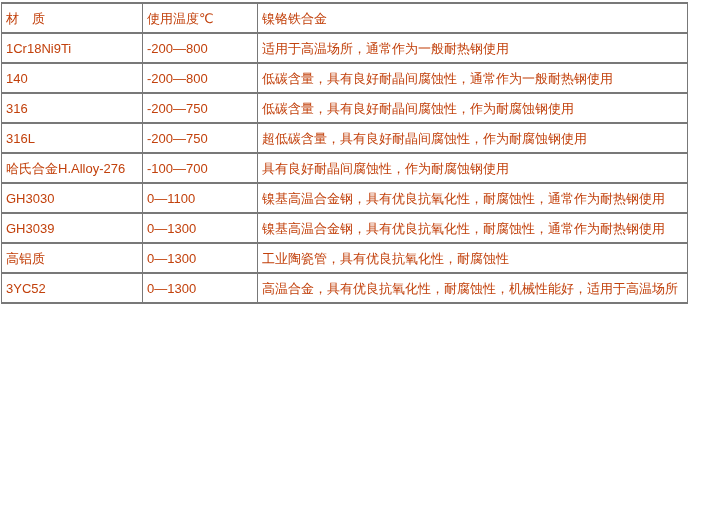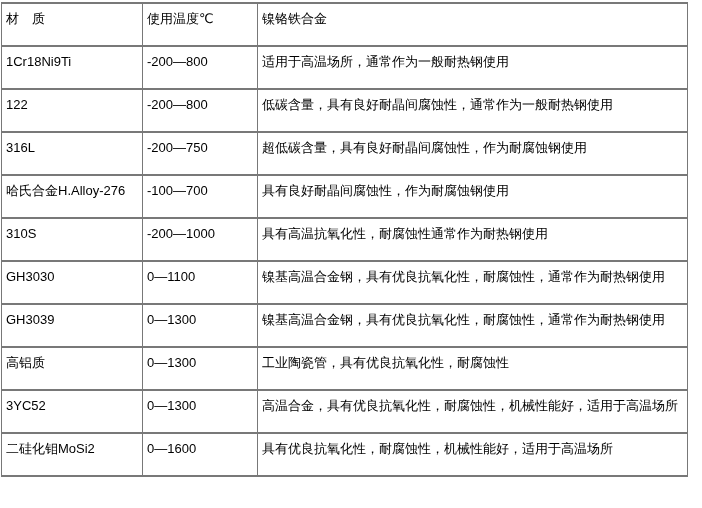--- a/index.html
+++ b/index.html
@@ -20,24 +20,24 @@
     margin: 2px 0 0 1px;
   }
   table.material-table col.c-material { width: 141px; }
   table.material-table col.c-temp     { width: 115px; }
   table.material-table col.c-feature  { width: 430px; }
   table.material-table th,
   table.material-table td {
     border: solid #787878;
     border-width: 2px 1px;
     height: 28px;
-    padding: 0 2px 13px 4px;
+    padding: 0 2px 0 4px;
     font-size: 13px;
     font-weight: normal;
-    color: #000000;
+    color: #c2410c;
     text-align: left;
     vertical-align: middle;
     white-space: nowrap;
     overflow: hidden;
     line-height: 1;
   }
 </style>
 </head>
 <body>
 
@@ -54,38 +54,38 @@
       <th>镍铬铁合金</th>
     </tr>
   </thead>
   <tbody>
     <tr>
       <td>1Cr18Ni9Ti</td>
       <td>-200—800</td>
       <td>适用于高温场所，通常作为一般耐热钢使用</td>
     </tr>
     <tr>
-      <td>122</td>
+      <td>140</td>
       <td>-200—800</td>
       <td>低碳含量，具有良好耐晶间腐蚀性，通常作为一般耐热钢使用</td>
+    </tr>
+    <tr>
+      <td>316</td>
+      <td>-200—750</td>
+      <td>低碳含量，具有良好耐晶间腐蚀性，作为耐腐蚀钢使用</td>
     </tr>
     <tr>
       <td>316L</td>
       <td>-200—750</td>
       <td>超低碳含量，具有良好耐晶间腐蚀性，作为耐腐蚀钢使用</td>
     </tr>
     <tr>
       <td>哈氏合金H.Alloy-276</td>
       <td>-100—700</td>
       <td>具有良好耐晶间腐蚀性，作为耐腐蚀钢使用</td>
-    </tr>
-    <tr>
-      <td>310S</td>
-      <td>-200—1000</td>
-      <td>具有高温抗氧化性，耐腐蚀性通常作为耐热钢使用</td>
     </tr>
     <tr>
       <td>GH3030</td>
       <td>0—1100</td>
       <td>镍基高温合金钢，具有优良抗氧化性，耐腐蚀性，通常作为耐热钢使用</td>
     </tr>
     <tr>
       <td>GH3039</td>
       <td>0—1300</td>
       <td>镍基高温合金钢，具有优良抗氧化性，耐腐蚀性，通常作为耐热钢使用</td>
@@ -93,19 +93,14 @@
     <tr>
       <td>高铝质</td>
       <td>0—1300</td>
       <td>工业陶瓷管，具有优良抗氧化性，耐腐蚀性</td>
     </tr>
     <tr>
       <td>3YC52</td>
       <td>0—1300</td>
       <td>高温合金，具有优良抗氧化性，耐腐蚀性，机械性能好，适用于高温场所</td>
     </tr>
-    <tr>
-      <td>二硅化钼MoSi2</td>
-      <td>0—1600</td>
-      <td>具有优良抗氧化性，耐腐蚀性，机械性能好，适用于高温场所</td>
-    </tr>
   </tbody>
 </table>
 
 </body></html>

